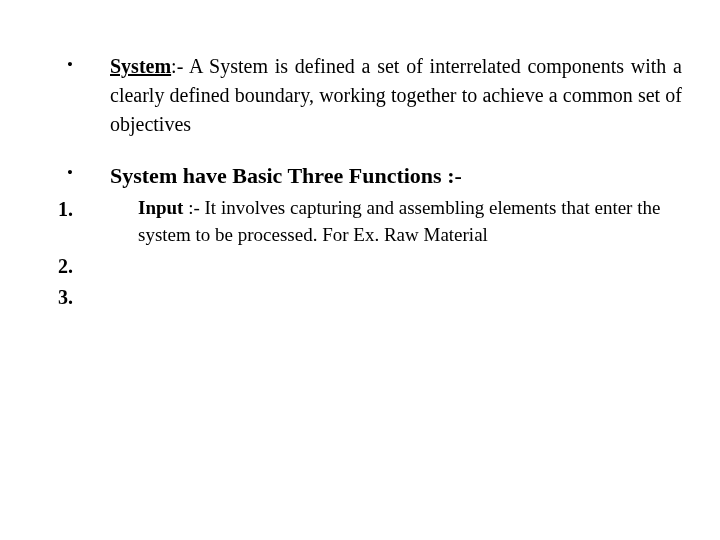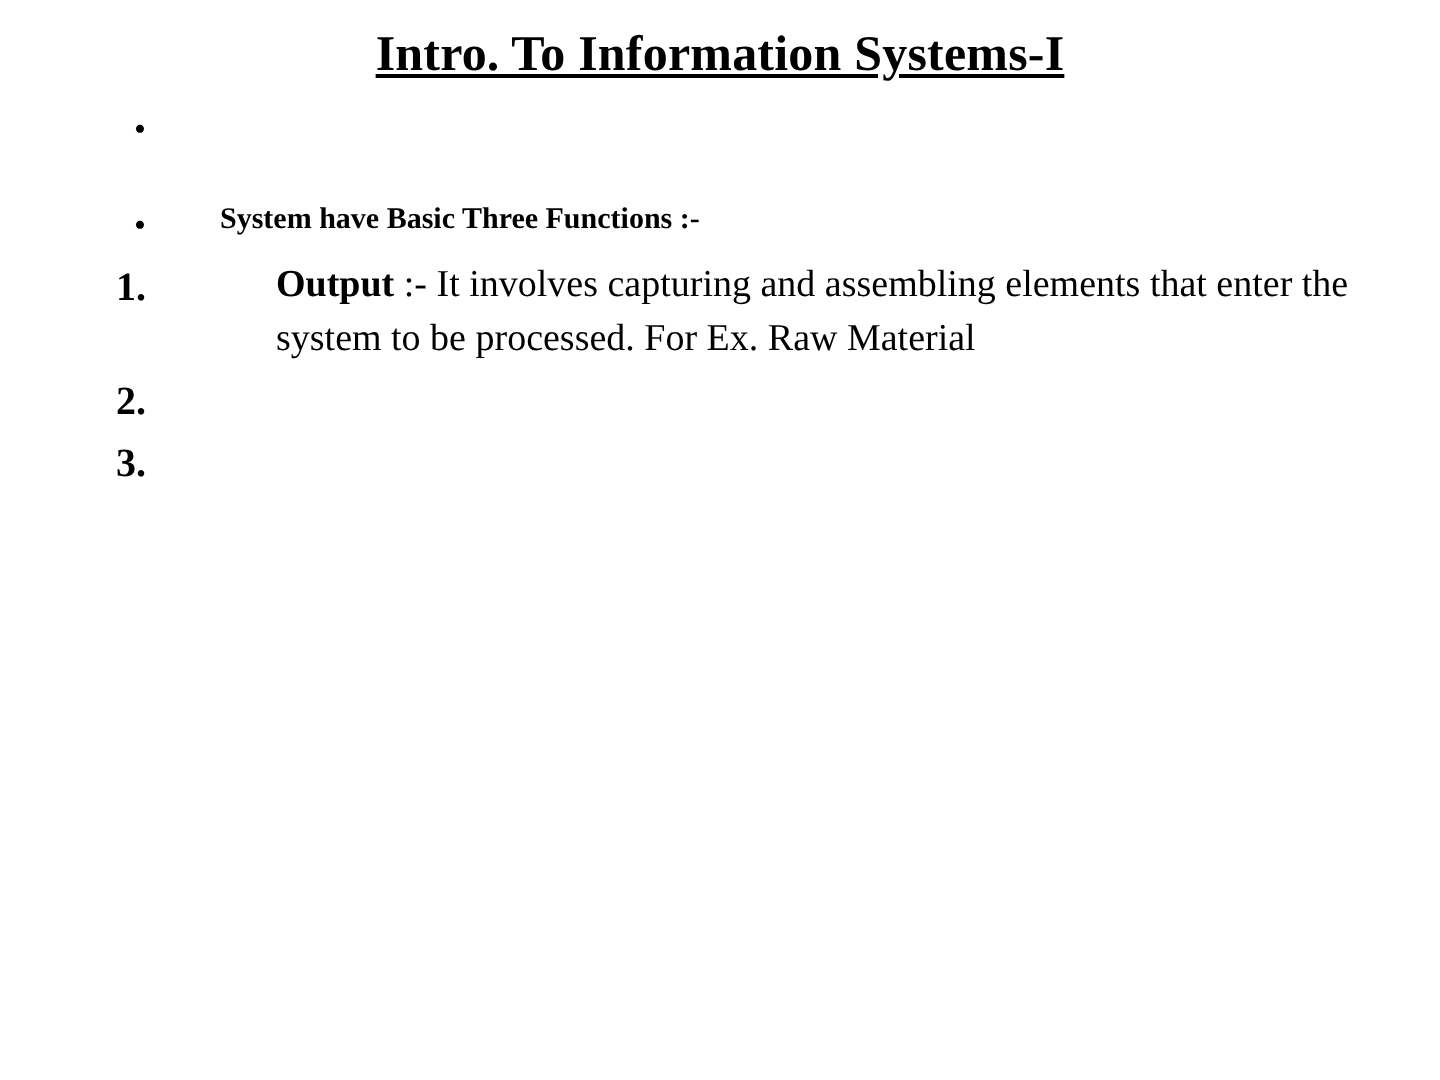--- a/index.html
+++ b/index.html
@@ -74,58 +74,58 @@
   .text .lead.underline {
     text-decoration: underline;
   }
   .group-gap {
     height: 22px;
   }
   .small-gap {
     height: 3px;
   }
   .sub-item .text {
-    font-size: 15px;
+    font-size: 22px;
     line-height: 1.42;
     text-align: left;
   }
   .sub-item .text .lead {
     font-weight: bold;
   }
   .num-item .text {
     text-align: left;
     font-size: 19px;
     line-height: 1.42;
   }
 </style>
 </head>
 <body>
 
 <div class="slide">
 
-  <div class="title">Intro. To Information Systems-I</div>
 
   <div class="body-block">
 
     <div class="item">
       <div class="marker bullet">•</div>
+      <div class="text"><span class="lead underline">System</span><span>:-  A System is defined a set of interrelated components with a clearly defined boundary, working together to achieve a common set of objectives</span></div>
     </div>
 
     <div class="group-gap"></div>
 
     <div class="item sub-item">
       <div class="marker bullet">•</div>
       <div class="text"><span class="lead">System have Basic Three Functions :-</span><span></span></div>
     </div>
 
     <div class="small-gap"></div>
 
     <div class="item num-item">
       <div class="marker num">1.</div>
-      <div class="text"><span class="lead">Output</span><span> :- It involves capturing and assembling elements that enter the system to be processed. For Ex. Raw Material</span></div>
+      <div class="text"><span class="lead">Input</span><span> :- It involves capturing and assembling elements that enter the system to be processed. For Ex. Raw Material</span></div>
     </div>
 
     <div class="small-gap"></div>
 
     <div class="item num-item">
       <div class="marker num">2.</div>
     </div>
 
     <div class="small-gap"></div>
 

